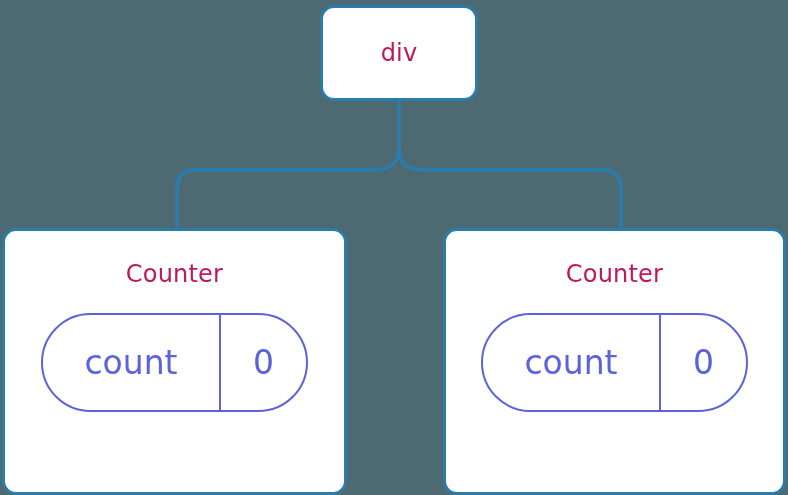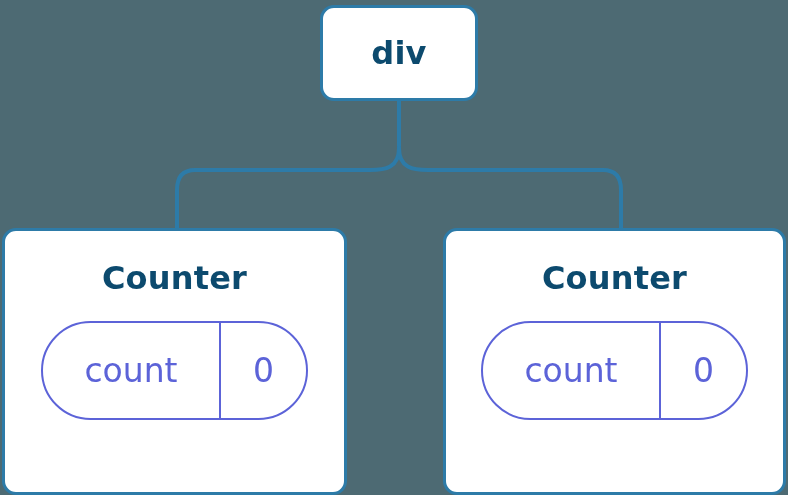--- a/index.html
+++ b/index.html
@@ -38,25 +38,25 @@
     align-items: center;
   }
   .node-root {
     left: 320px;
     top: 5px;
     width: 158px;
     height: 96px;
     justify-content: center;
   }
   .node-title {
-    color: #0c4a6e;
-    font-size: 32px;
+    color: #be185d;
+    font-size: 24px;
     line-height: 1;
     letter-spacing: 0.2px;
-    font-weight: 700;
+    font-weight: 400;
     white-space: nowrap;
   }
   .node-child {
     top: 228px;
     height: 267px;
     padding-top: 31px;
     border-bottom-left-radius: 14px;
     border-bottom-right-radius: 14px;
   }
   .node-child-left {

